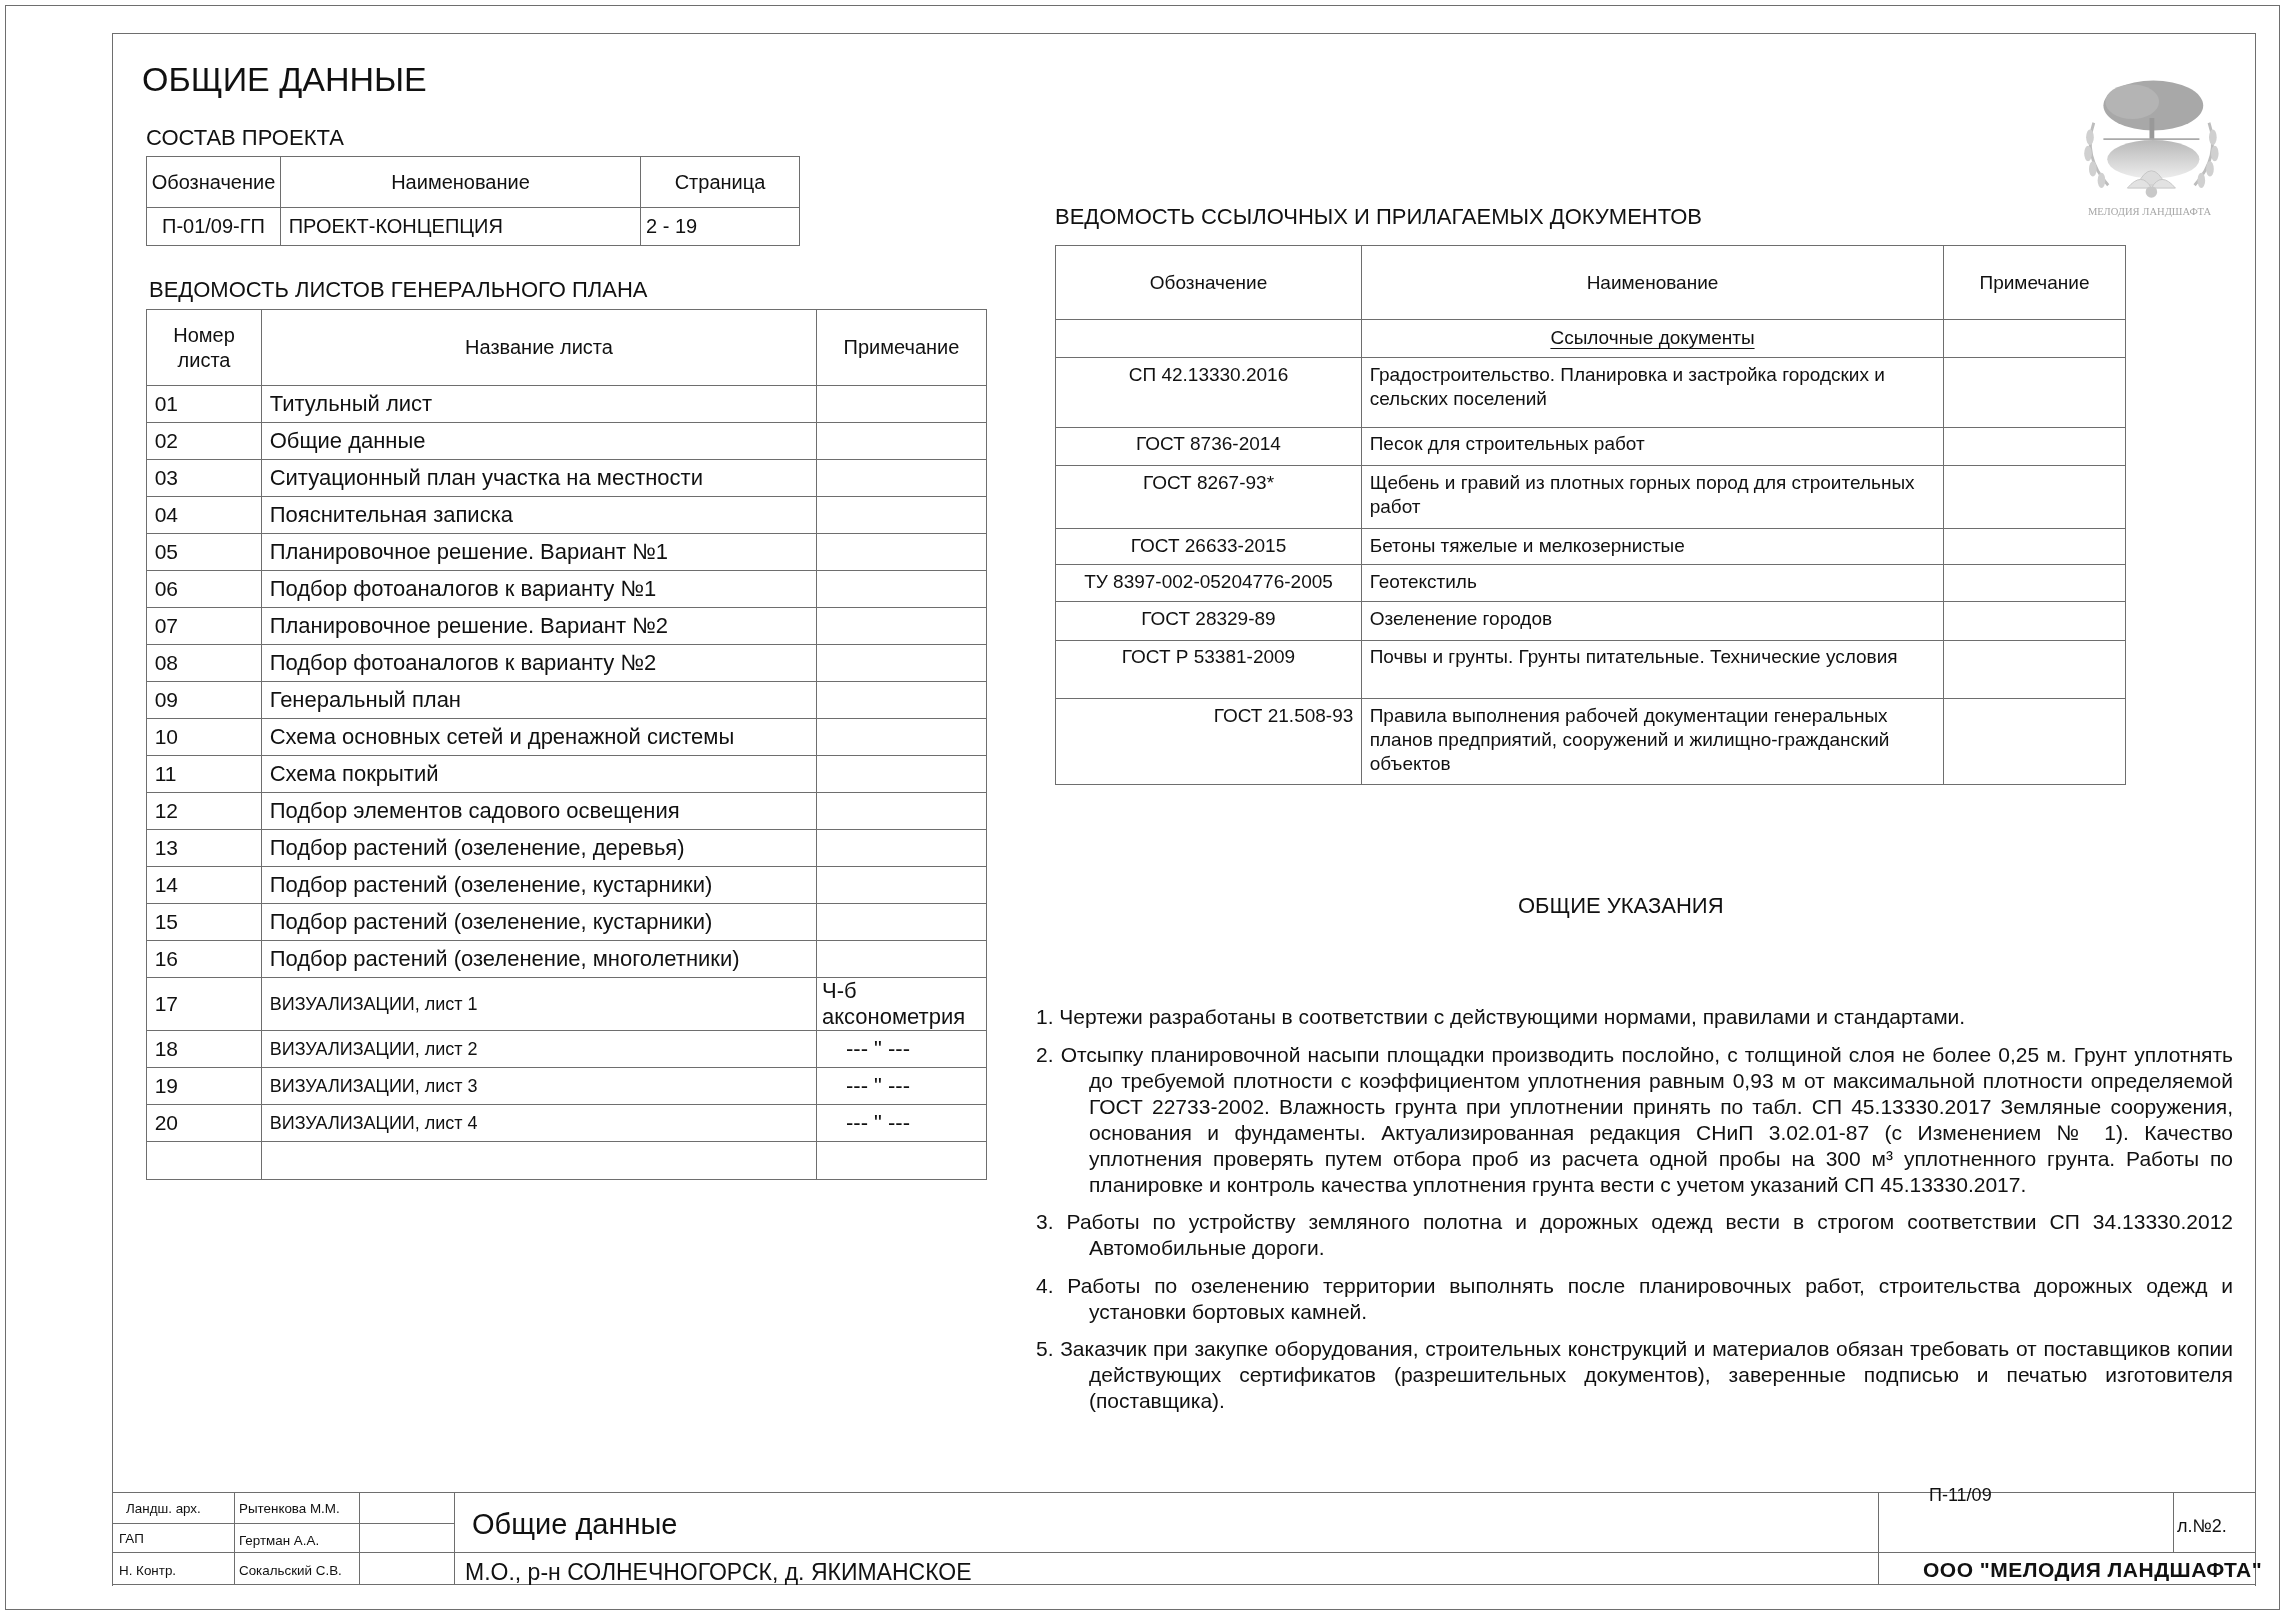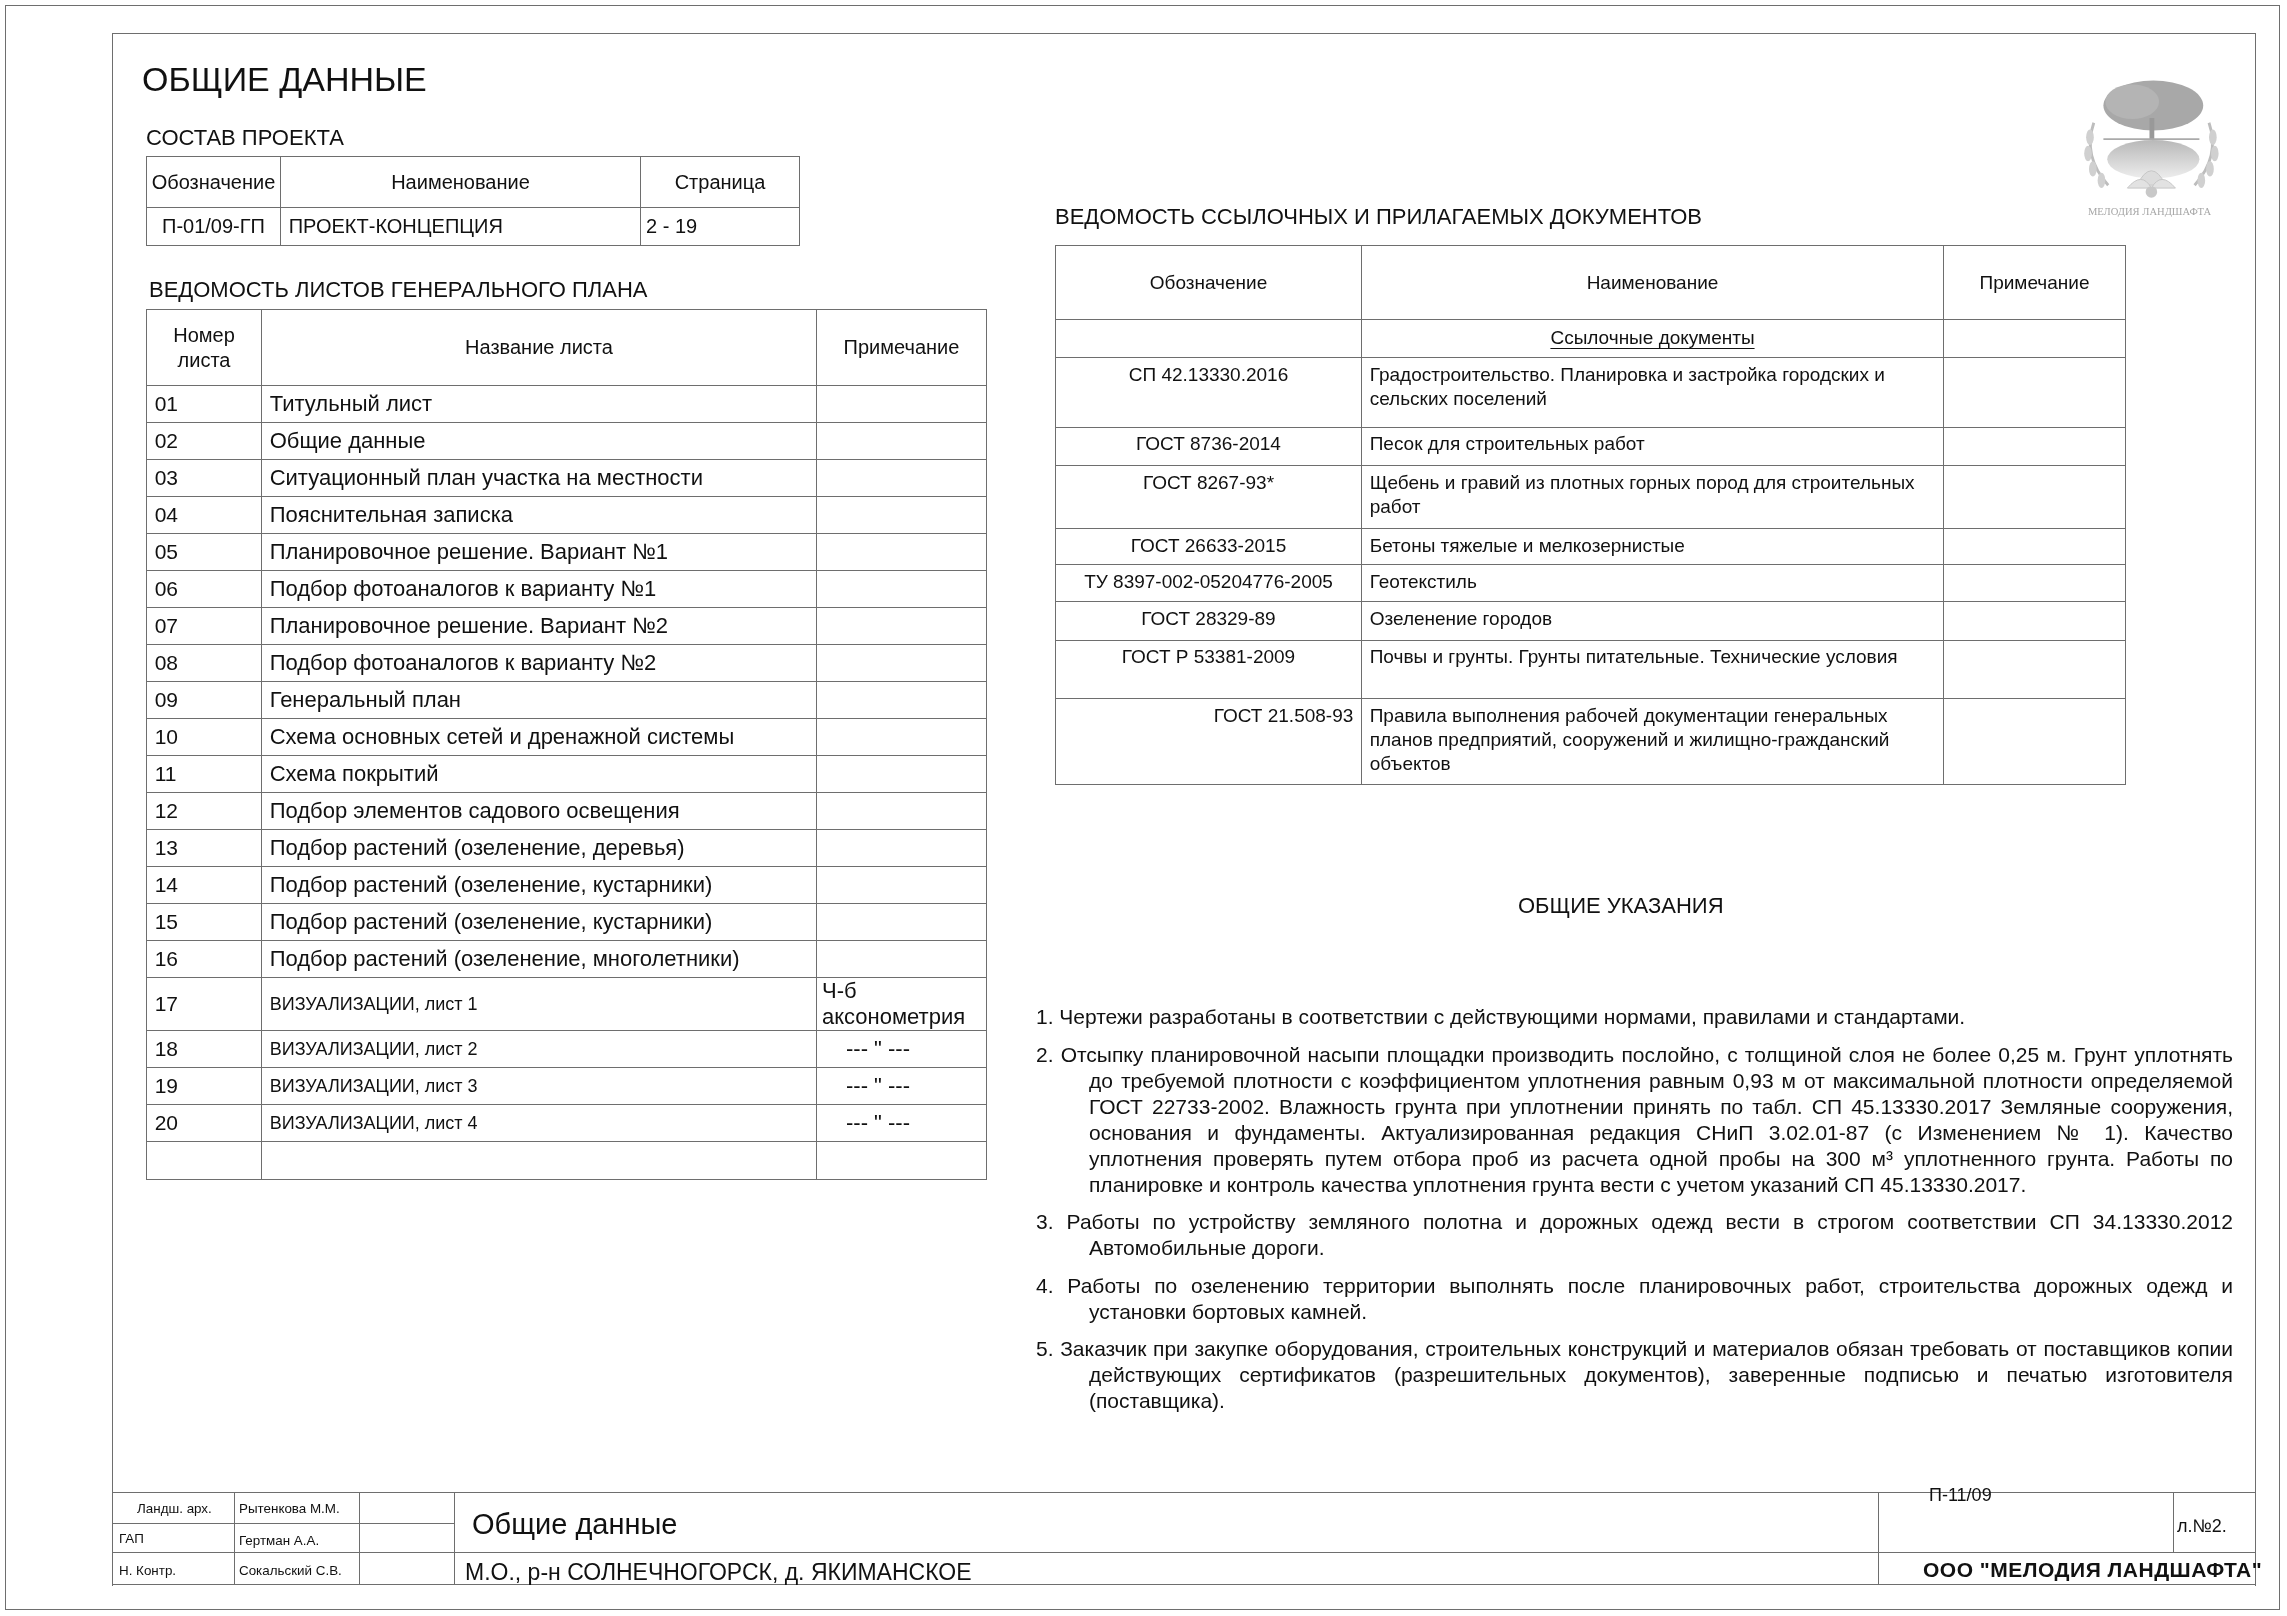--- a/index.html
+++ b/index.html
@@ -309,21 +309,21 @@
   <div class="tb-line-h" style="left:112px; top:1552px; width:2144px;"></div>
   <div class="tb-line-h" style="left:112px; top:1584px; width:2144px;"></div>
   <div class="tb-line-v" style="left:112px; top:1492px; height:93px;"></div>
   <div class="tb-line-v" style="left:234px; top:1492px; height:93px;"></div>
   <div class="tb-line-v" style="left:359px; top:1492px; height:93px;"></div>
   <div class="tb-line-v" style="left:454px; top:1492px; height:93px;"></div>
   <div class="tb-line-v" style="left:1878px; top:1492px; height:93px;"></div>
   <div class="tb-line-v" style="left:2173px; top:1492px; height:61px;"></div>
   <div class="tb-line-v" style="left:2255px; top:1492px; height:93px;"></div>
 
-  <div class="tb-small" style="left:137px; top:1501px;">Ландш. арх.</div>
+  <div class="tb-small" style="left:126px; top:1501px;">Ландш. арх.</div>
   <div class="tb-small" style="left:239px; top:1501px;">Рытенкова М.М.</div>
   <div class="tb-small" style="left:119px; top:1531px;">ГАП</div>
   <div class="tb-small" style="left:239px; top:1533px;">Гертман А.А.</div>
   <div class="tb-small" style="left:119px; top:1563px;">Н. Контр.</div>
   <div class="tb-small" style="left:239px; top:1563px;">Сокальский С.В.</div>
 
   <div class="tb-big" style="left:472px; top:1508px;">Общие данные</div>
   <div class="tb-addr" style="left:465px; top:1559px;">М.О., р-н СОЛНЕЧНОГОРСК, д. ЯКИМАНСКОЕ</div>
   <div class="tb-code" style="left:1929px; top:1485px;">П-11/09</div>
   <div class="tb-code" style="left:2177px; top:1516px;">л.№2.</div>

